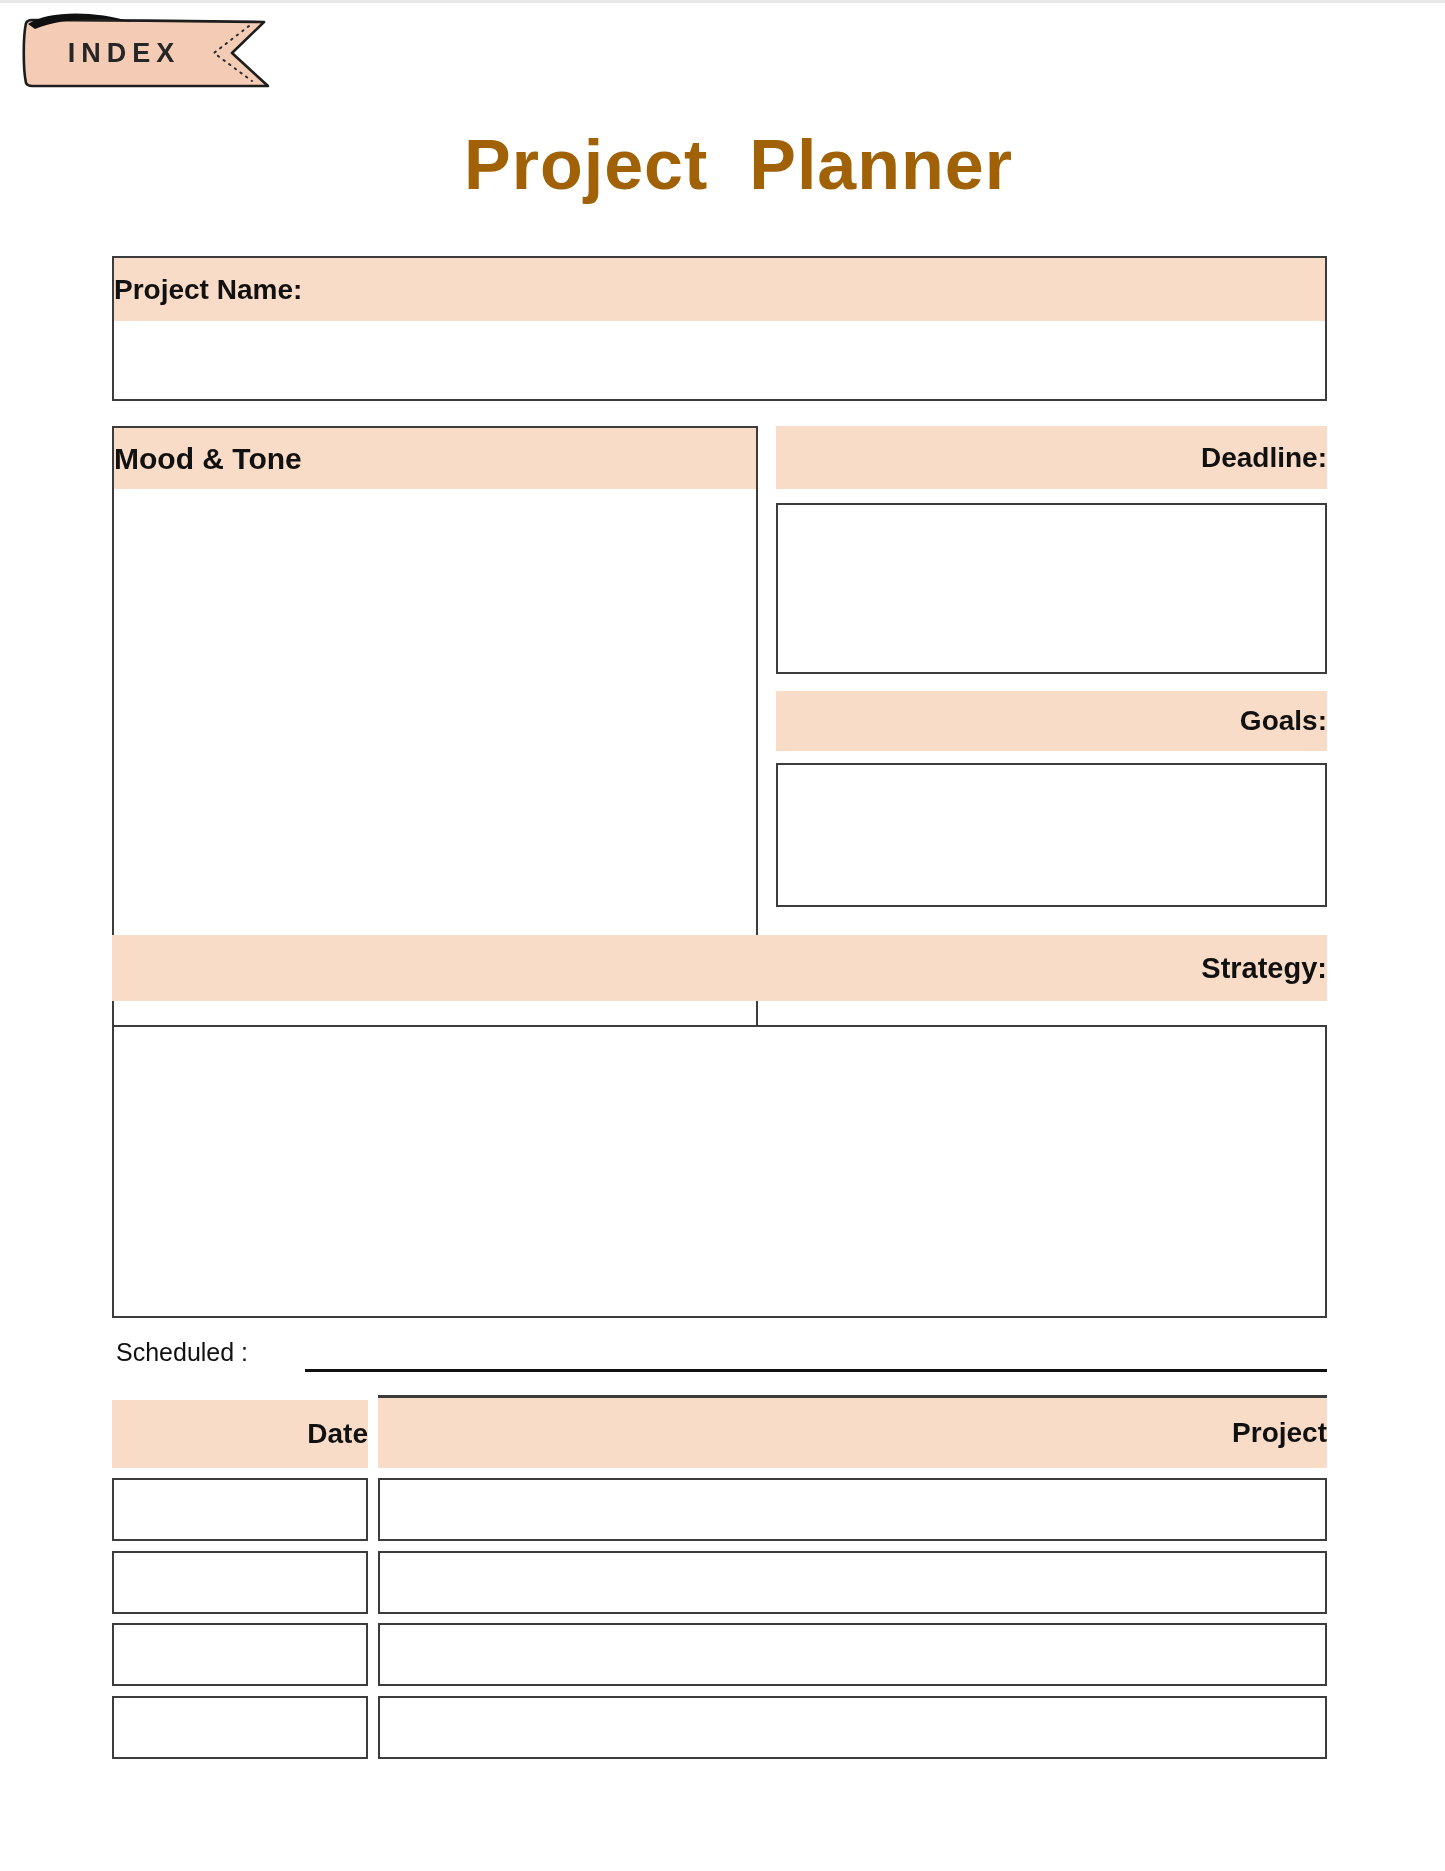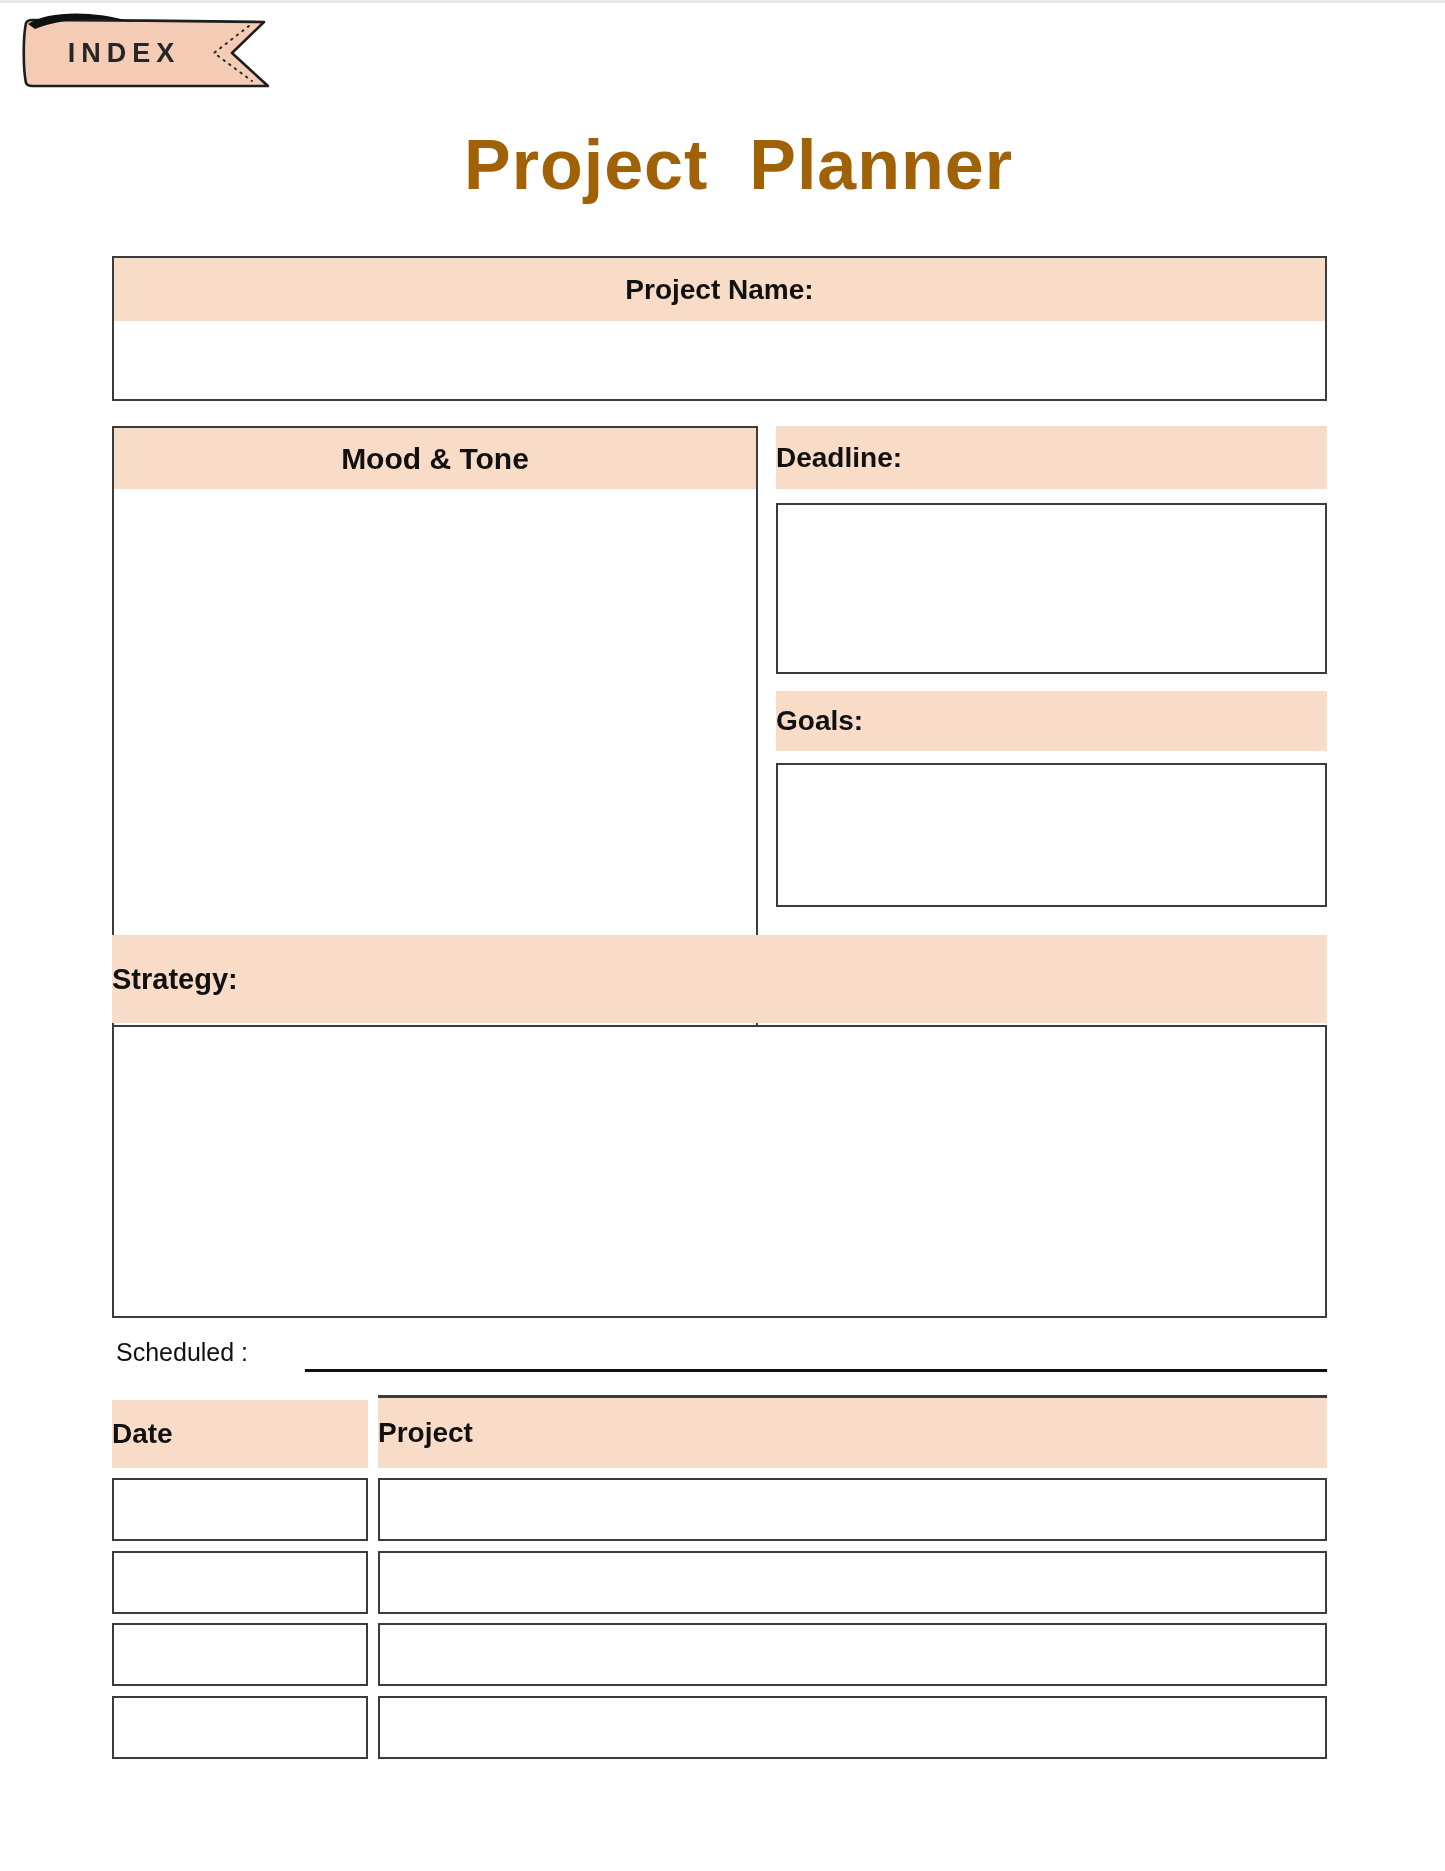--- a/index.html
+++ b/index.html
@@ -26,47 +26,47 @@
     letter-spacing:1px;color:#a16207;margin:0;white-space:pre;
   }
   
   .box{
     border:2.5px solid var(--border);
     background:#ffffff;
     display:flex;flex-direction:column;
   }
   .box-header{
     background:var(--header-fill);
-    display:flex;align-items:center;justify-content:center;
+    display:flex;align-items:center;justify-content:flex-start;
     font-weight:700;
   }
   .box-body{flex:1;background:#ffffff;}
   
   .bar{
     background:var(--header-fill);
-    display:flex;align-items:center;justify-content:flex-start;
+    display:flex;align-items:center;justify-content:flex-end;
     font-weight:700;
   }
   .plainbox{
     border:2.5px solid var(--border);
     background:#ffffff;
   }
   .fs28{font-size:28px;}
   .fs29{font-size:29px;}
   .fs30{font-size:30px;}
   
   #project-name-box{left:112px;top:253px;width:1215px;height:145px;}
   #project-name-box .box-header{height:63px;}
   #mood-box{left:112px;top:423px;width:646px;height:656px;}
   #mood-box .box-header{height:61px;}
   #deadline-bar{left:776px;top:423px;width:551px;height:63px;}
   #deadline-box{left:776px;top:500px;width:551px;height:171px;}
   #goals-bar{left:776px;top:688px;width:551px;height:60px;}
   #goals-box{left:776px;top:760px;width:551px;height:144px;}
-  #strategy-bar{left:112px;top:932px;width:1215px;height:88px;}
+  #strategy-bar{left:112px;top:932px;width:1215px;height:66px;}
   #strategy-box{left:112px;top:1022px;width:1215px;height:293px;}
   #scheduled-label{left:116px;top:1330px;font-size:25px;font-weight:400;line-height:38px;}
   #scheduled-line{left:305px;top:1366px;width:1022px;height:0;border-top:3px solid #111;}
   #date-header{left:112px;top:1397px;width:256px;height:68px;}
   #activity-header{left:378px;top:1392px;width:949px;height:73px;border-top:3px solid var(--border);}
   .date-cell{left:112px;width:256px;height:63px;}
   .activity-cell{left:378px;width:949px;height:63px;}
   .row-1{top:1475px;} .row-2{top:1548px;} .row-3{top:1620px;} .row-4{top:1693px;}
   #index-tab{left:20px;top:10px;width:252px;height:80px;cursor:pointer;}
   #index-tab text{

